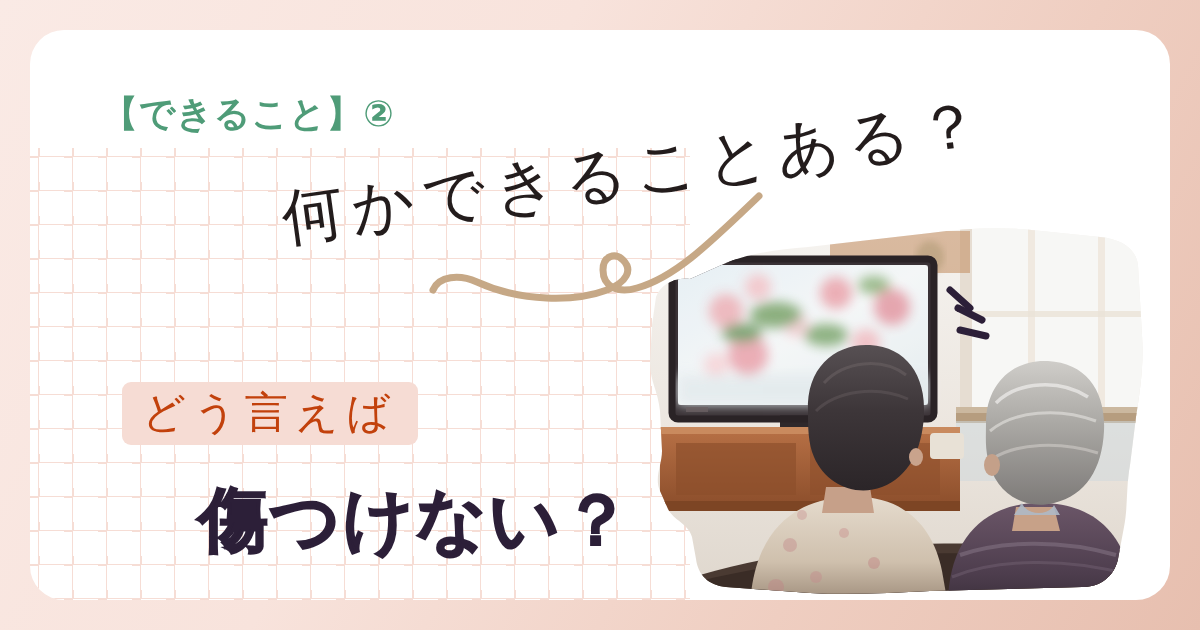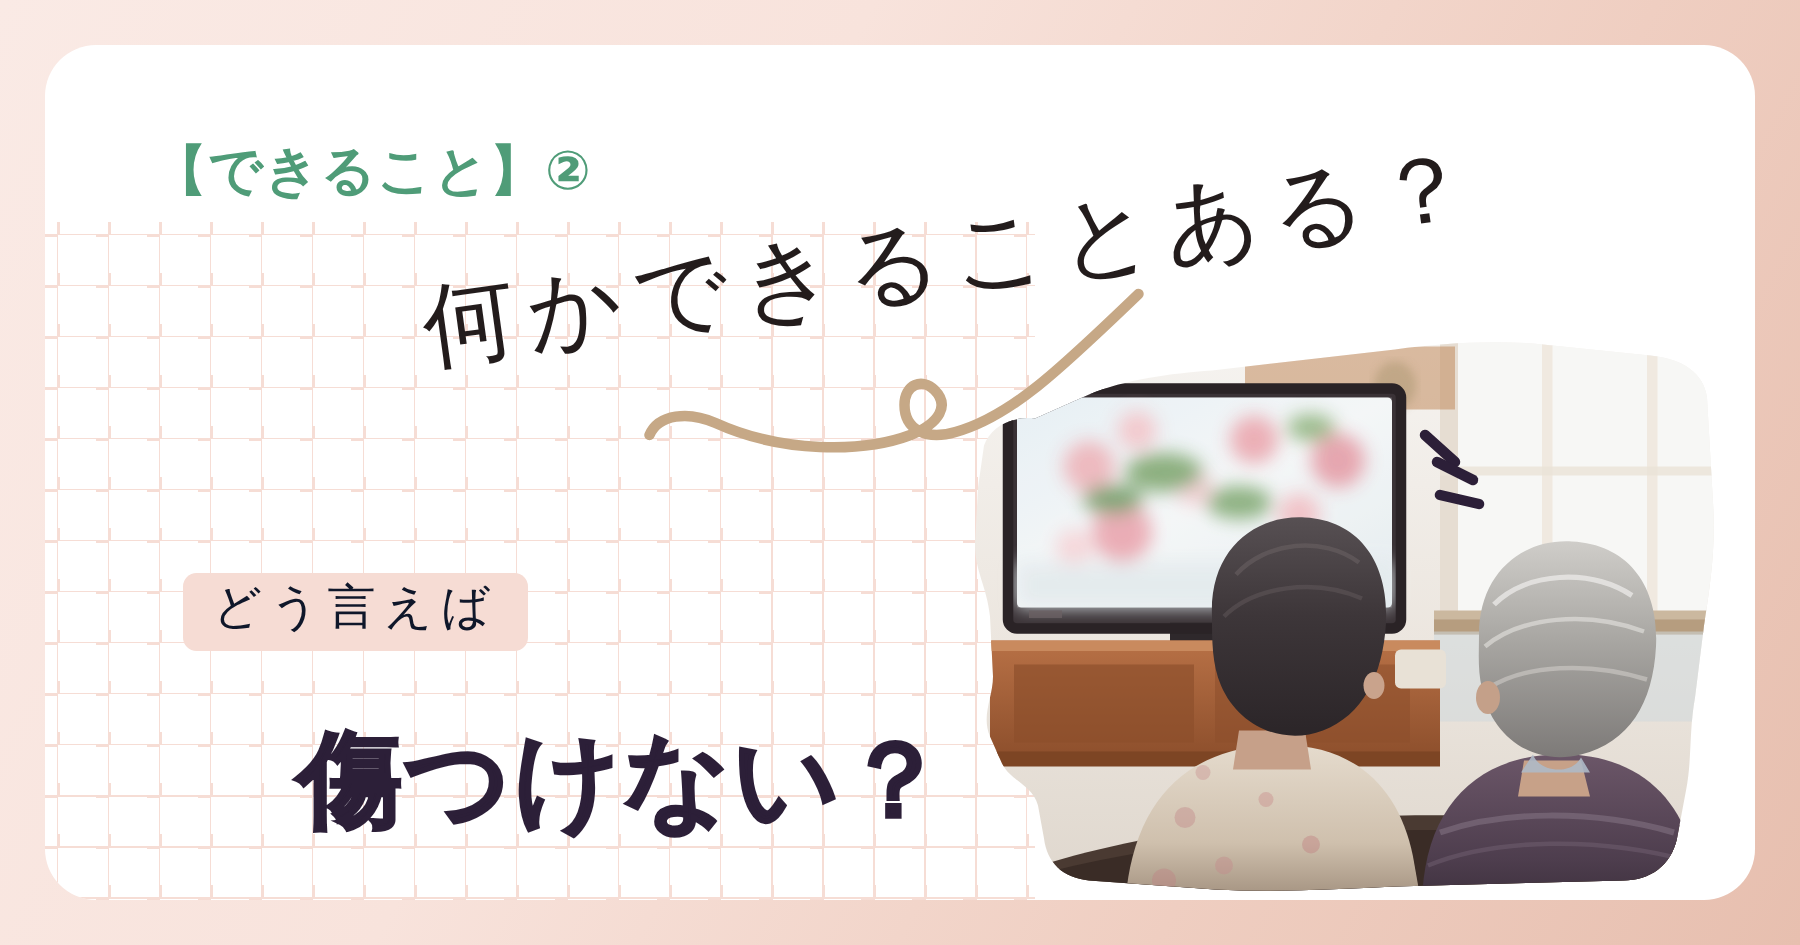--- a/index.html
+++ b/index.html
@@ -101,27 +101,27 @@
     top: 352px;
     z-index: 6;
   }
   .hl-box {
     display: inline-block;
     background: #f6dcd4;
     border-radius: 9px;
     padding: 9px 20px 11px 20px;
   }
   .hl-text {
-    font-size: 32px;
+    font-size: 43px;
     font-weight: 400;
-    color: #0f172a;
+    color: #c2410c;
     letter-spacing: .17em;
     line-height: 1;
     white-space: nowrap;
-    font-family: Liberation Mono, monospace;
+    font-family: Liberation Sans, sans-serif;
   }
 
   
   .punch {
     position: absolute;
     left: 168px;
     top: 455px;
     font-size: 70px;
     font-weight: 700;
     color: #2c1f38;

